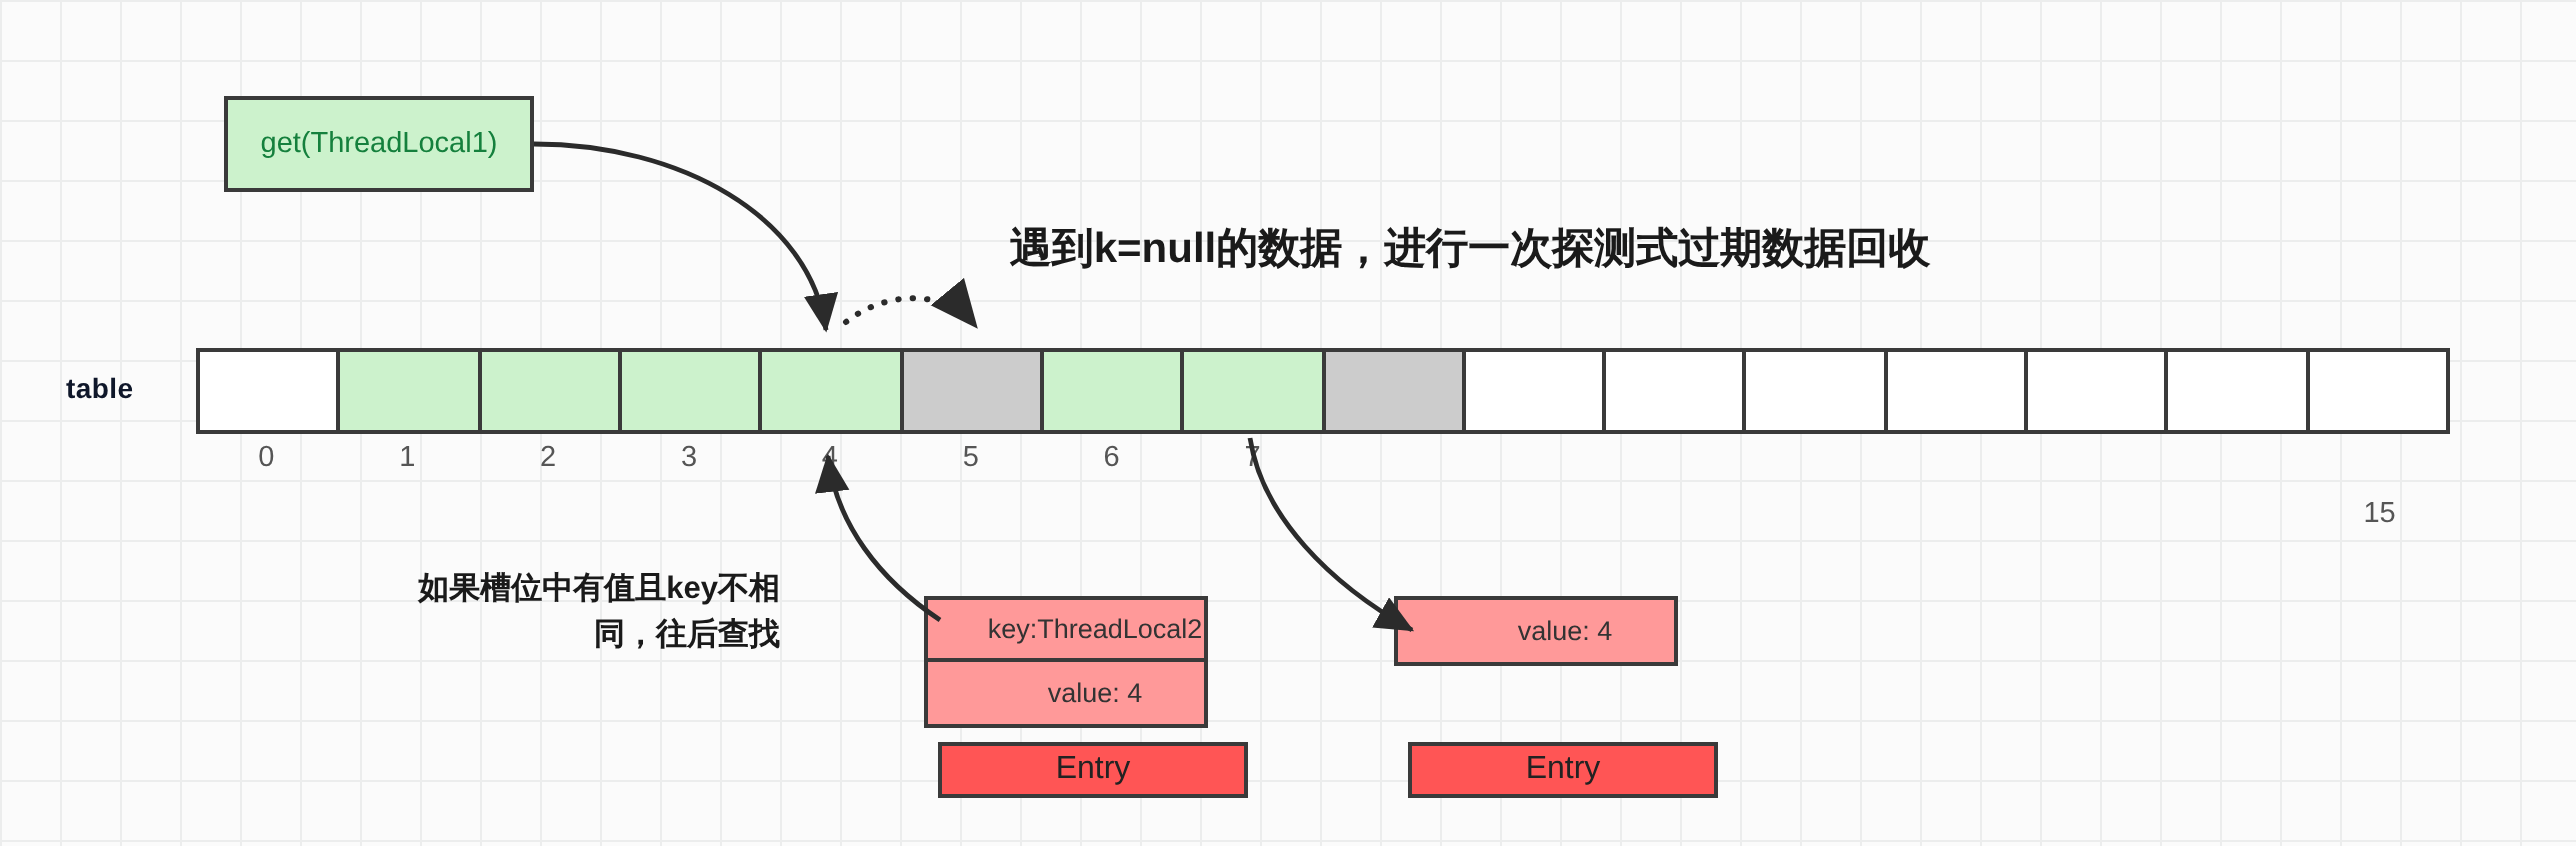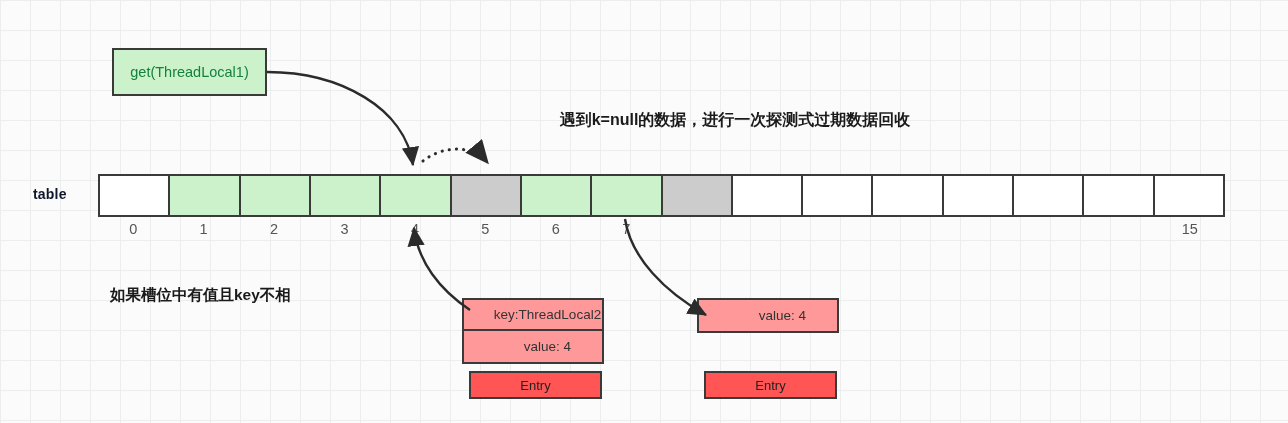--- a/index.html
+++ b/index.html
@@ -82,29 +82,29 @@
     font-size: 14.5px;
     color: #555;
   }
 
   
   #annotation-top {
     left: 465px;
     top: 110px;
     width: 540px;
     text-align: center;
-    font-size: 16px;
+    font-size: 21px;
     font-weight: bold;
     color: #1a1a1a;
   }
   #annotation-bottom {
     left: 110px;
     top: 283px;
     width: 280px;
-    text-align: left;
+    text-align: right;
     font-size: 15.5px;
     font-weight: bold;
     line-height: 1.5;
     color: #1a1a1a;
   }
 
   
   .entry-group { position: absolute; }
   .entry-kv {
     position: absolute;
@@ -123,29 +123,29 @@
     font-size: 13.5px;
     color: #333;
     box-sizing: border-box;
     padding-left: 29px;
   }
   .entry-cell.key { border-bottom: 2px solid #3a3a3a; }
   .entry-band {
     position: absolute;
     left: 7px;
     top: 73px;
-    width: 133px;
+    width: 155px;
     height: 28px;
     background: #f55;
     border: 2px solid #3a3a3a;
     box-sizing: border-box;
     display: flex;
     align-items: center;
     justify-content: center;
-    font-size: 13px;
+    font-size: 16px;
     color: #222;
   }
 
   #entry-threadlocal2 { left: 462px; top: 298px; }
   #entry-threadlocal1 { left: 697px; top: 298px; }
 
   svg.arrows {
     position: absolute;
     left: 0; top: 0;
     width: 1288px; height: 423px;
@@ -159,20 +159,21 @@
 <div class="canvas">
 
   <div class="abs" id="get-call-box">
     <span>get(ThreadLocal1)</span>
   </div>
 
   <div class="abs" id="annotation-top">遇到k=null的数据，进行一次探测式过期数据回收</div>
 
   <div class="abs" id="annotation-bottom">
     <div>如果槽位中有值且key不相</div>
+    <div>同，往后查找</div>
   </div>
 
   <div class="abs" id="table-label">table</div>
 
   <div class="abs" id="slot-array">
       <div class="slot"></div>
       <div class="slot green"></div>
       <div class="slot green"></div>
       <div class="slot green"></div>
       <div class="slot green"></div>
@@ -191,21 +192,21 @@
 
   <div id="index-labels">
       <div class="index-label" style="left: 98.2188px;">0</div>
       <div class="index-label" style="left: 168.656px;">1</div>
       <div class="index-label" style="left: 239.094px;">2</div>
       <div class="index-label" style="left: 309.531px;">3</div>
       <div class="index-label" style="left: 379.969px;">4</div>
       <div class="index-label" style="left: 450.406px;">5</div>
       <div class="index-label" style="left: 520.844px;">6</div>
       <div class="index-label" style="left: 591.281px;">7</div>
-      <div class="index-label" style="left: 1154.78px;">15</div>
+      <div class="index-label" style="left: 1154.78px; margin-top: 28px;">15</div>
     </div>
 
   <div class="entry-group" id="entry-threadlocal2">
     <div class="entry-band">Entry</div>
     <div class="entry-kv">
       <div class="entry-cell key">key:ThreadLocal2</div>
       <div class="entry-cell value">value: 4</div>
     </div>
   </div>
 

